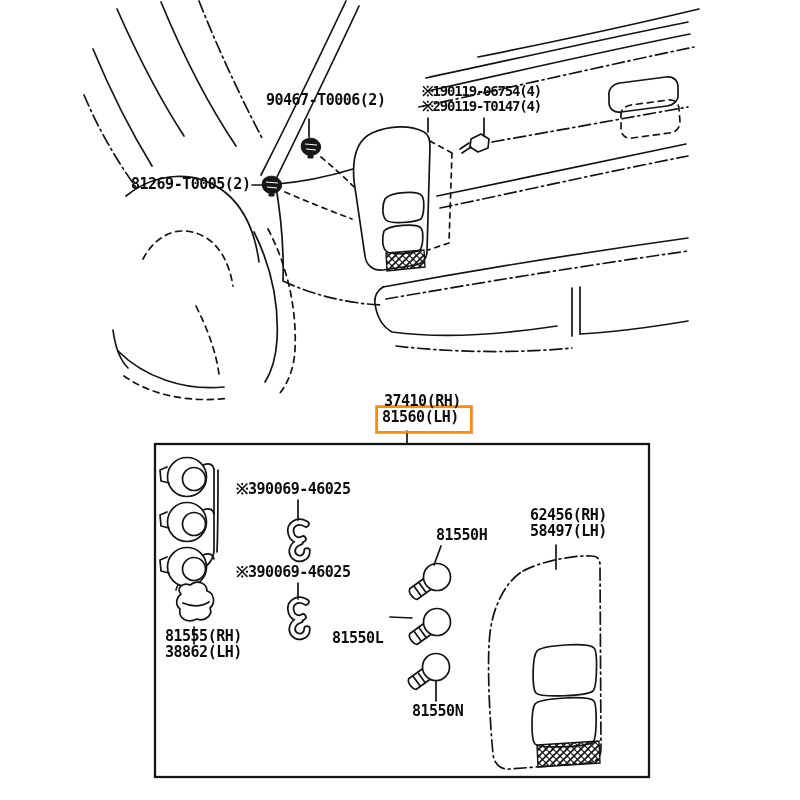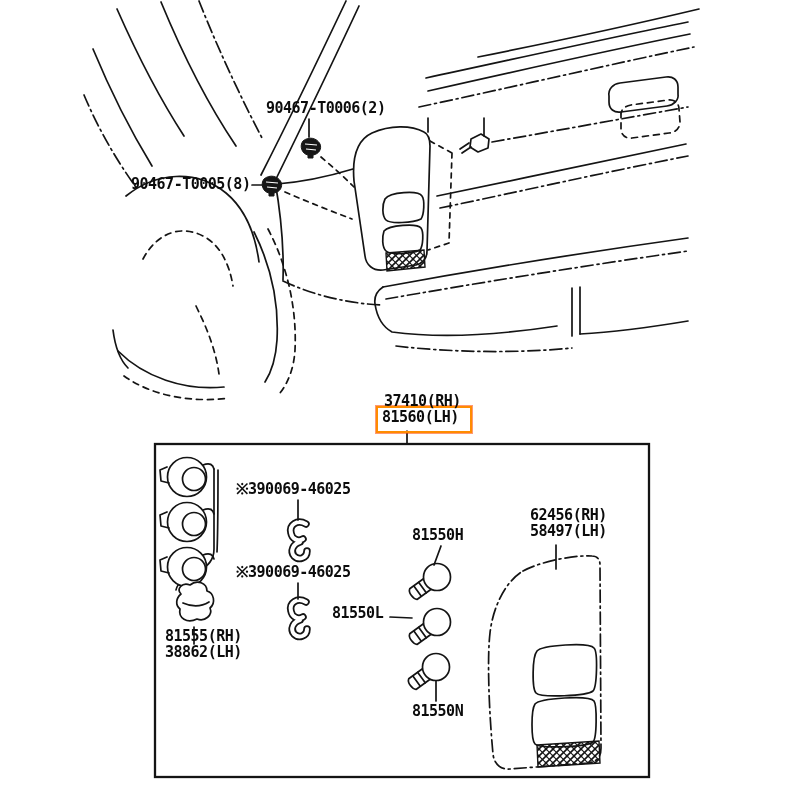--- a/index.html
+++ b/index.html
@@ -155,31 +155,35 @@
 
     <g>
       <path class="ln dd" d="M523,571 C546,559 580,555 592,556 C597,556 600,559 600,565 L601,748 C601,757 597,762 588,763 L510,769 C501,770 494,764 493,754 C489,712 487,658 490,633 C493,606 506,581 523,571 Z"></path>
       <path class="ln" d="M537,651 C542,645 589,642 594,648 C598,652 597,687 593,691 C587,696 541,698 536,693 C532,689 532,657 537,651 Z"></path>
       <path class="ln" d="M535,704 C540,698 589,695 594,701 C597,705 597,738 593,742 C587,747 540,749 535,744 C531,740 531,710 535,704 Z"></path>
       <path d="M537,745 L599,741 L600,763 L538,767 Z" fill="url(#ph)" stroke="#141414" stroke-width="1.4"></path>
       <path class="ln" d="M556,545 L556,569"></path>
     </g>
   </svg>
 
-  <div class="lbl" style="left:266px;top:100px">90467-T0006(2)</div>
-  <div class="lbl" style="left:131px;top:176px">90467-T0005(8)</div>
+  <div class="lbl" style="left:266px;top:92px">90467-T0006(2)</div>
+  <div class="lbl" style="left:131px;top:176px">81269-T0005(2)</div>
+  <div class="lbl lbl-sm" style="left:422px;top:84px">
+    <div>※190119-06754(4)</div>
+    <div>※290119-T0147(4)</div>
+  </div>
 
   <div id="highlight-box"></div>
   <div class="lbl" style="left:384px;top:393px">37410(RH)</div>
   <div class="lbl" style="left:382px;top:409px">81560(LH)</div>
 
   <div class="lbl" style="left:236px;top:481px">※390069-46025</div>
   <div class="lbl" style="left:236px;top:564px">※390069-46025</div>
-  <div class="lbl" style="left:412px;top:527px">81550H</div>
-  <div class="lbl" style="left:332px;top:605px">81550L</div>
+  <div class="lbl" style="left:436px;top:527px">81550H</div>
+  <div class="lbl" style="left:332px;top:630px">81550L</div>
   <div class="lbl" style="left:412px;top:703px">81550N</div>
 
   <div class="lbl" style="left:530px;top:507px">
     <div>62456(RH)</div>
     <div>58497(LH)</div>
   </div>
   <div class="lbl" style="left:165px;top:628px">
     <div>81555(RH)</div>
     <div>38862(LH)</div>
   </div>

